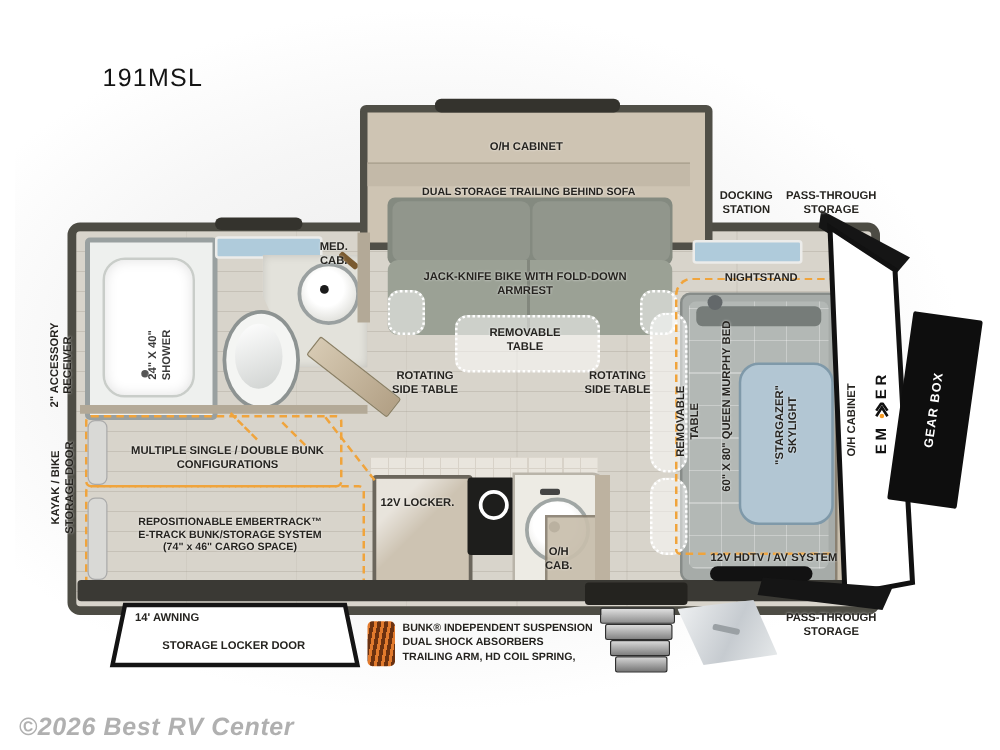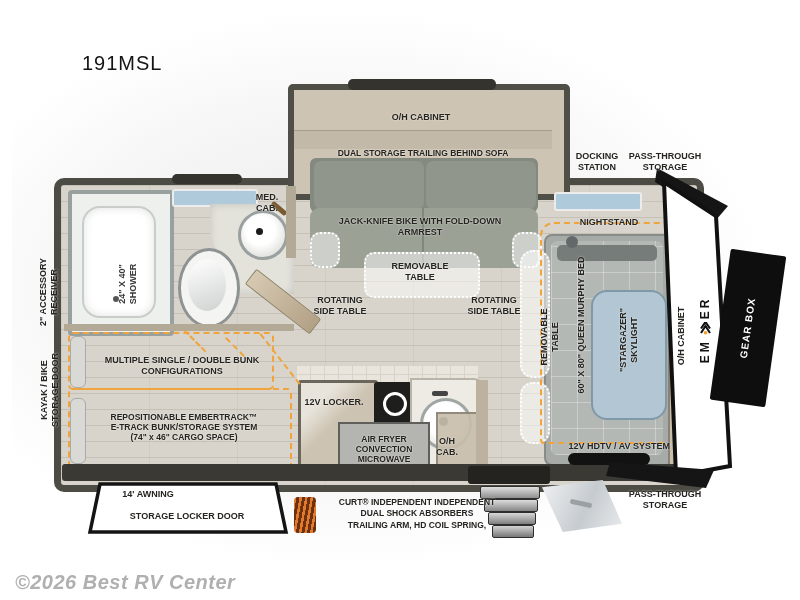--- a/index.html
+++ b/index.html
@@ -3,21 +3,21 @@
 <meta charset="utf-8">
 <style>
   html,body{margin:0;padding:0;background:#fff;}
   #stage{position:relative;width:800px;height:600px;overflow:hidden;background:#fff;
          font-family:"Liberation Sans",sans-serif;margin-left:12px;}
   .abs{position:absolute;}
   .lbl{position:absolute;font-family:"Liberation Sans",sans-serif;font-weight:bold;
        font-size:9px;line-height:1.18;color:#262420;text-align:center;
        text-shadow:0 0 2px rgba(255,255,255,.8);}
   .s8{font-size:8.5px;}
-  .left{text-align:center;}
+  .left{text-align:left;}
   .v{transform:rotate(-90deg);}
   .dash{position:absolute;border:2.5px dashed #F0A43C;border-radius:5px;}
   .dashline{position:absolute;border-top:2.5px dashed #F0A43C;}
   .dot{position:absolute;border:2px dotted #fff;background:rgba(255,255,255,.5);border-radius:10px;}
   .floor{background-color:#d8d4cb;
     background-image:repeating-linear-gradient(180deg, rgba(110,100,86,.17) 0 1px, transparent 1px 16px),
                      repeating-linear-gradient(90deg, rgba(110,100,86,.07) 0 1px, transparent 1px 88px);}
   .tan{background:#c8beac;}
   .win{background:#AFCBDB;border:2px solid #ececea;border-radius:3px;}
 </style>
@@ -67,24 +67,20 @@
               background-image:linear-gradient(135deg, rgba(255,255,255,.55) 0 22%, transparent 45%);"></div>
   <div class="abs" style="left:362px;top:382px;width:38px;height:62px;background:#1e1e1c;border-radius:3px;"></div>
   <div class="abs" style="left:371px;top:392px;width:18px;height:18px;border:3px solid #ffffff;border-radius:50%;background:#1e1e1c;"></div>
   <div class="abs" style="left:398px;top:378px;width:70px;height:94px;background:#edebe4;border:2px solid #b9b4a9;border-radius:0 10px 10px 0;"></div>
   <div class="abs" style="left:408px;top:398px;width:46px;height:46px;border:3px solid #a0a6a4;border-radius:50%;
               background:radial-gradient(circle at 45% 40%, #ffffff 0 45%, #dddcd5 90%);"></div>
   <div class="abs" style="left:427px;top:417px;width:9px;height:9px;background:#1b1b1b;border-radius:50%;"></div>
   <div class="abs" style="left:420px;top:391px;width:16px;height:5px;background:#444;border-radius:2px;"></div>
   <div class="abs tan" style="left:424px;top:412px;width:44px;height:54px;border:2px solid #8a8172;opacity:.92;"></div>
   <div class="abs" style="left:464px;top:380px;width:12px;height:92px;background:#bdb2a0;"></div>
-  <div class="abs" style="left:326px;top:422px;width:88px;height:50px;background:#b4b4b0;border:2.5px solid #5f5f5b;
-              display:flex;align-items:center;justify-content:center;">
-    <div class="lbl s8" style="position:static;width:80px;">AIR FRYER CONVECTION MICROWAVE</div>
-  </div>
 
   <div class="abs win" style="left:542px;top:192px;width:84px;height:15px;"></div>
   <div class="abs" style="left:532px;top:234px;width:126px;height:228px;background:#a6aba8;border:2px solid #878c89;border-radius:8px;"></div>
   <div class="abs" style="left:539px;top:241px;width:112px;height:214px;background:#b3b8b5;border-radius:6px;
               background-image:repeating-linear-gradient(0deg, rgba(255,255,255,.3) 0 1px, transparent 1px 26px),
                                repeating-linear-gradient(90deg, rgba(255,255,255,.3) 0 1px, transparent 1px 26px);"></div>
   <div class="abs" style="left:545px;top:245px;width:100px;height:16px;background:#767c79;border-radius:5px;"></div>
   <div class="abs" style="left:554px;top:236px;width:12px;height:12px;background:#63686a;border-radius:50%;"></div>
   <div class="abs" style="left:579px;top:290px;width:72px;height:126px;background:#b2c6d3;border:2px solid #7f99a9;border-radius:16px;"></div>
   <div class="dot" style="left:508px;top:250px;width:26px;height:124px;border-radius:13px;"></div>
@@ -175,20 +171,20 @@
   <div class="lbl v" style="left:634px;top:330px;width:72px;height:12px;">O/H CABINET</div>
   <div class="lbl" style="left:538px;top:441px;width:120px;text-align:right;">12V HDTV / AV SYSTEM</div>
 
   <div class="lbl" style="left:556px;top:151px;width:58px;">DOCKING STATION</div>
   <div class="lbl" style="left:612px;top:151px;width:82px;">PASS-THROUGH STORAGE</div>
   <div class="lbl" style="left:609px;top:489px;width:88px;">PASS-THROUGH STORAGE</div>
 
   <div class="lbl left" style="left:96px;top:489px;width:80px;">14' AWNING</div>
   <div class="lbl" style="left:110px;top:511px;width:130px;">STORAGE LOCKER DOOR</div>
   <div class="lbl left s8" style="left:310px;top:497px;width:190px;line-height:1.35;">
-    <div>CURT® INDEPENDENT INDEPENDENT</div>
+    <div>BUNK® INDEPENDENT SUSPENSION</div>
     <div>DUAL SHOCK ABSORBERS</div>
     <div>TRAILING ARM, HD COIL SPRING,</div>
   </div>
 
   <div class="abs" style="left:3px;top:571px;font-size:20px;font-weight:bold;font-style:italic;color:#b0b0b0;letter-spacing:.5px;">©2026 Best RV Center</div>
 
 </div>
 
 </body></html>

